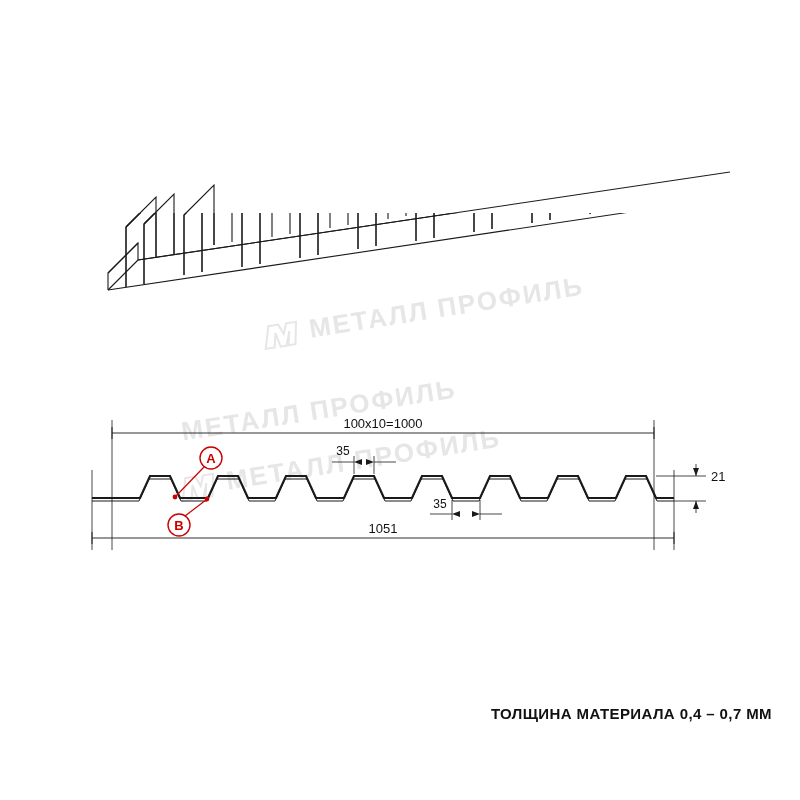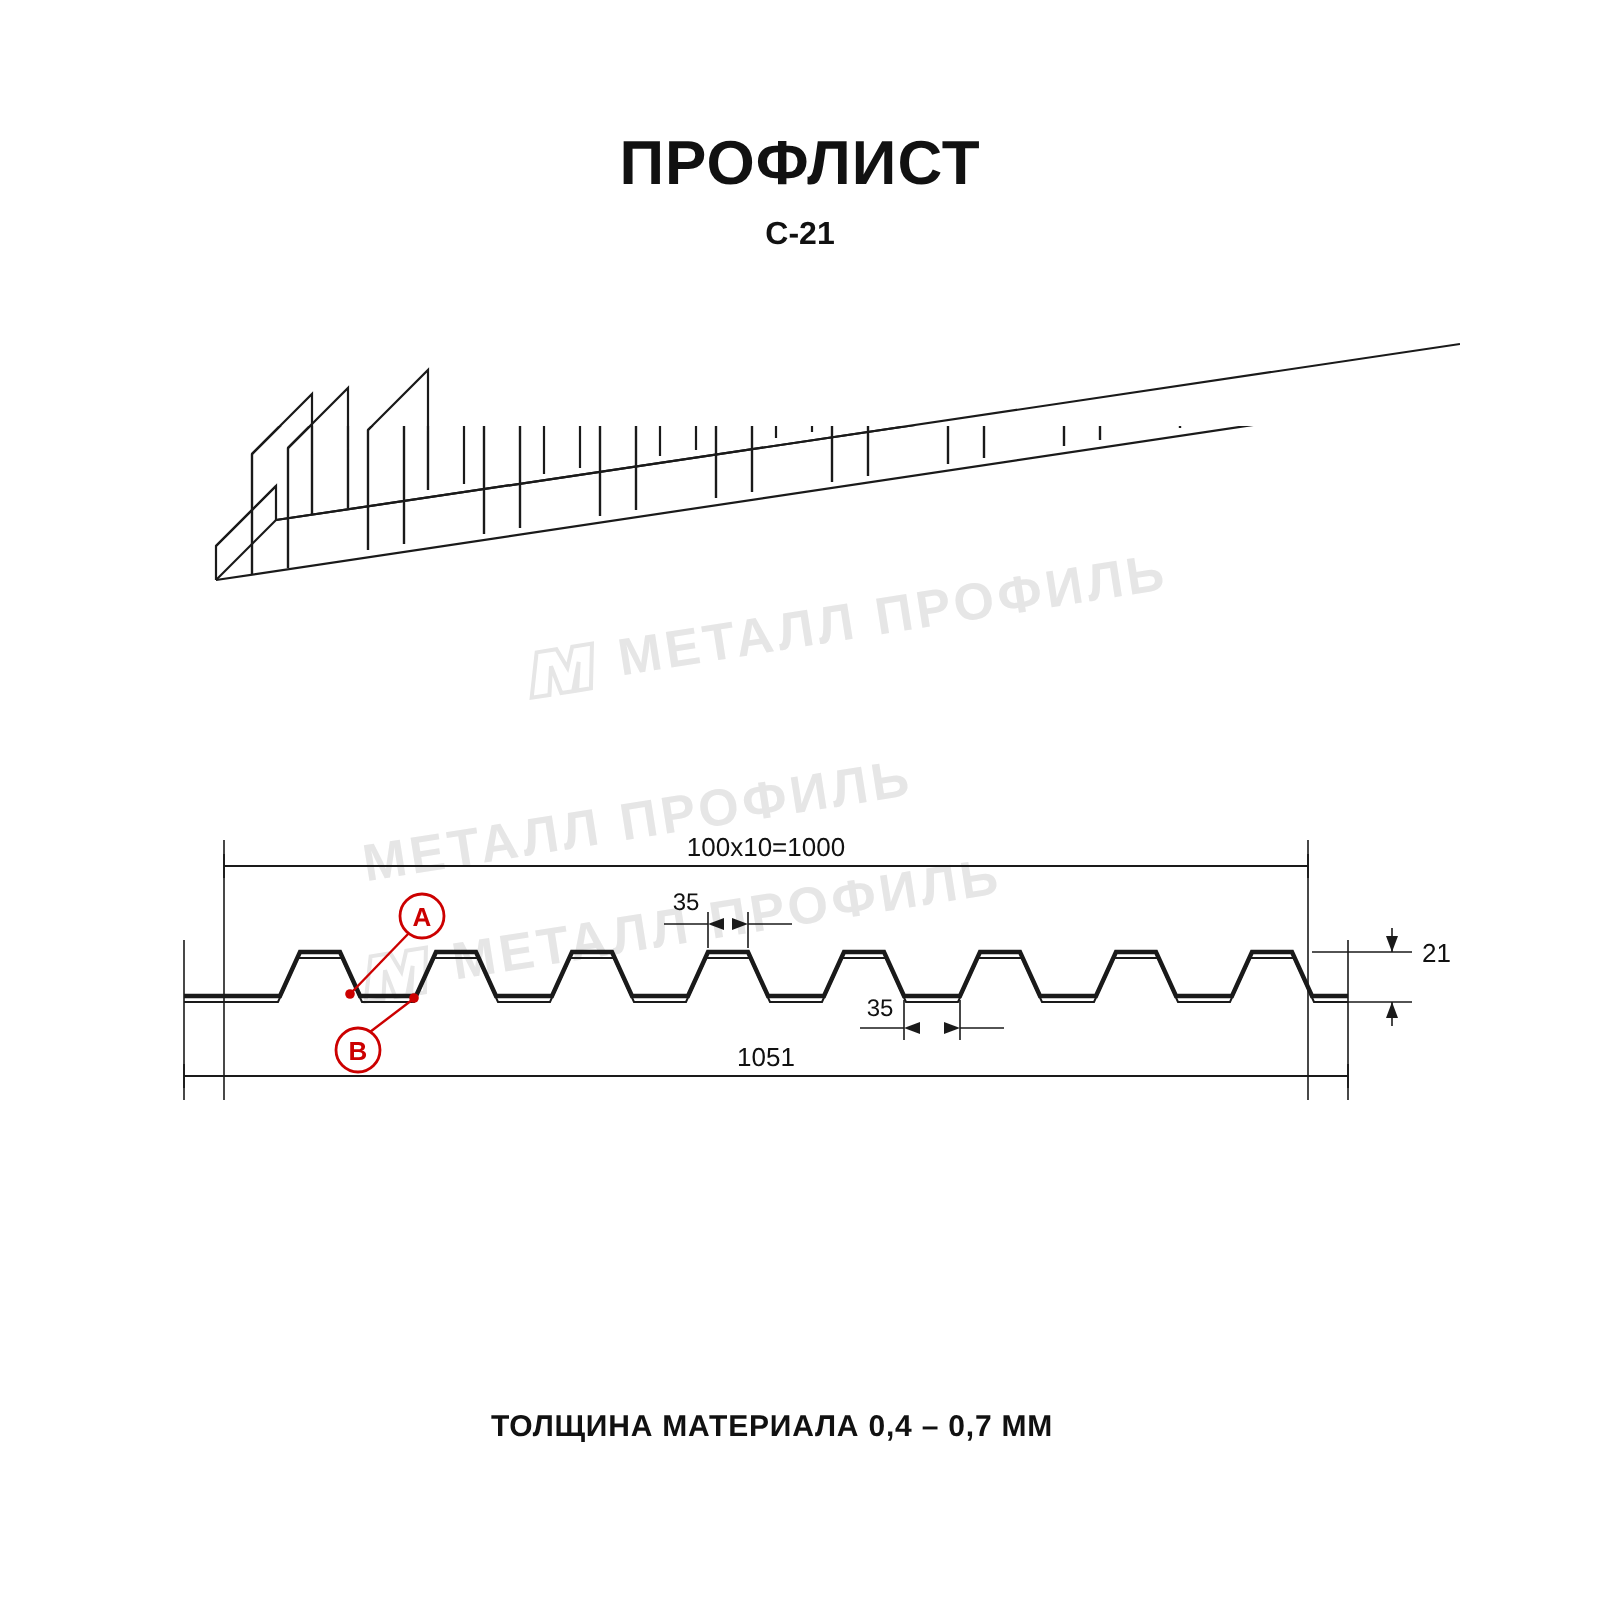--- a/index.html
+++ b/index.html
@@ -52,21 +52,21 @@
     top: 400px;
     left: 44px;
     width: 690px;
     height: 180px;
   }
   .footer-note {
     position: absolute;
     top: 705px;
     left: 0;
     width: 772px;
-    text-align: center;
+    text-align: right;
     font-size: 15px;
     font-weight: bold;
     letter-spacing: 0.4px;
     color: #111;
   }
   .wm {
     position: absolute;
     pointer-events: none;
     color: #e6e6e6;
     font-weight: bold;
@@ -95,24 +95,20 @@
     margin-right: 8px;
   }
   svg { display: block; }
   text { font-family: "Liberation Sans", sans-serif; }
 </style>
 </head>
 <body>
 
 <div class="sheet">
 
-  <div class="title-block">
-    <div class="title">ПРОФЛИСТ</div>
-    <div class="subtitle">С-21</div>
-  </div>
 
   <div class="iso-wrap">
     <svg width="640" height="160" viewBox="0 0 640 160">
       <g fill="none" stroke="#1a1a1a" stroke-width="1.1" stroke-linejoin="miter">
 
         <path d="M18,125 L620,35"></path>
 
         <path d="M48,95 L640,7"></path>
 
         <path d="M18,125 L48,95"></path>

